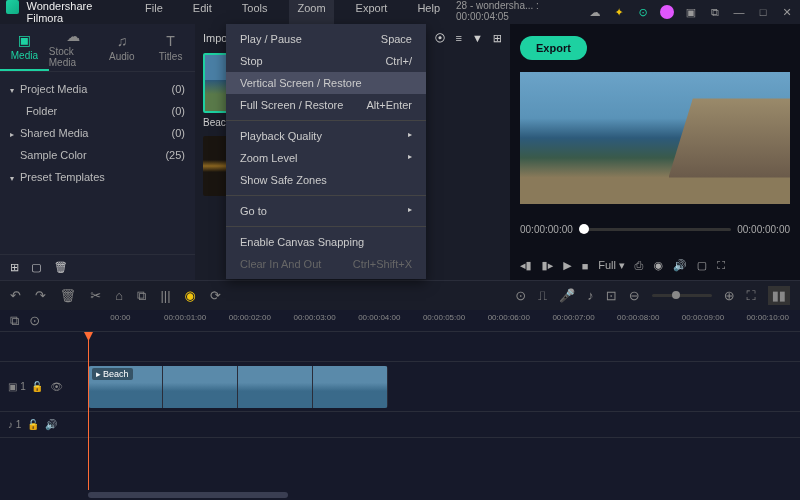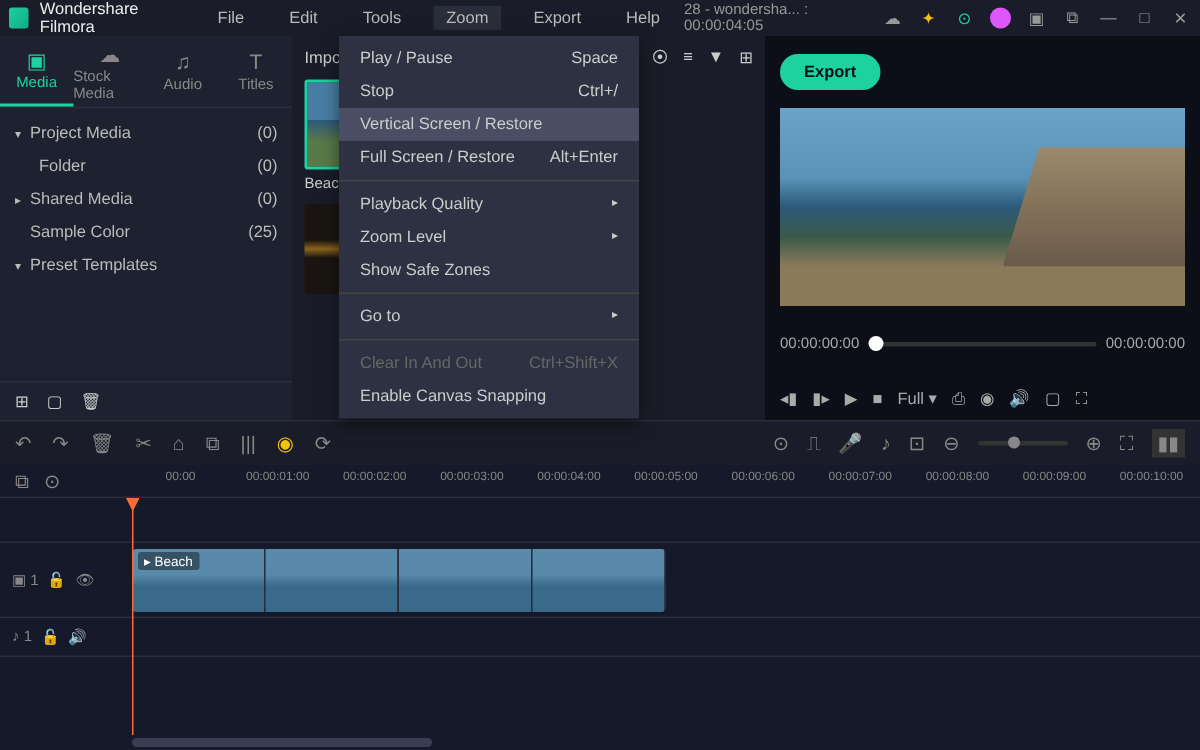--- a/index.html
+++ b/index.html
@@ -1,17 +1,17 @@
 <!DOCTYPE html>
 <html><head>
 <meta charset="utf-8">
 <style>
 *{margin:0;padding:0;box-sizing:border-box;font-family:Arial,sans-serif;user-select:none}
 body{background:#1a1d29;color:#ccc;font-size:11px;overflow:hidden;width:800px;height:500px}
-.titlebar{height:24px;background:#1a1d29;display:flex;align-items:center;padding:0 6px;gap:8px}
+.titlebar{height:24px;background:#1a1d29;display:flex;padding:0 6px;gap:8px}
 .logo{width:14px;height:14px;background:linear-gradient(135deg,#1dd1a1,#10ac84);border-radius:2px}
 .app-name{color:#eee;font-size:11px;font-weight:500}
 .menubar{display:flex;gap:14px;margin-left:8px}
 .menu-item{padding:2px 8px;color:#bbb;cursor:pointer;font-size:11px}
 .menu-item.open{background:#2a2d3a}
 .title-info{color:#999;font-size:10px}
 .title-right{margin-left:auto;display:flex;gap:10px;align-items:center}
 .ticon{width:14px;height:14px;display:flex;align-items:center;justify-content:center;color:#999;cursor:pointer}
 .dropdown{position:absolute;left:226px;top:24px;width:200px;background:#2d3142;box-shadow:0 4px 12px rgba(0,0,0,.5);z-index:100;padding:4px 0}
 .dd-item{padding:5px 14px;display:flex;justify-content:space-between;color:#ccc;font-size:11px;cursor:pointer;}
@@ -58,21 +58,21 @@
 .ruler{height:22px;display:flex;align-items:center;border-bottom:1px solid #2a2d3a;position:relative;padding-left:88px}
 .ruler-labels{display:flex;position:absolute;left:88px;right:0;top:3px;font-size:8px;color:#888}
 .ruler-lbl{flex:1;text-align:center}
 .ruler-edge{position:absolute;left:10px;display:flex;gap:10px;color:#888;font-size:13px}
 .playhead{position:absolute;left:88px;top:0;bottom:0;width:1px;background:#ff6b35;z-index:5}
 .playhead::before{content:"";position:absolute;top:0;left:-4px;width:9px;height:9px;background:#ff6b35;clip-path:polygon(0 0,100% 0,50% 100%)}
 .tracks{flex:1;position:relative}
 .track{height:50px;display:flex;align-items:center;border-bottom:1px solid #2a2d3a}
 .track-head{width:88px;padding:0 8px;display:flex;gap:6px;align-items:center;color:#888;font-size:10px}
 .track-body{flex:1;position:relative;height:100%}
-.clip{position:absolute;left:0;top:4px;height:42px;width:356px;border-radius:3px;overflow:hidden;display:flex}
+.clip{position:absolute;left:0;top:4px;height:42px;width:300px;border-radius:3px;overflow:hidden;display:flex}
 .clip-seg{flex:1;background:linear-gradient(180deg,#5a8aaa 40%,#3a6a8a 60%);border-right:1px solid #2a2d3a}
 .clip-label{position:absolute;top:2px;left:4px;font-size:9px;color:#fff;background:rgba(0,0,0,.4);padding:1px 4px;border-radius:2px}
 .audio-track{height:26px;display:flex;align-items:center;border-bottom:1px solid #2a2d3a}
 .scroll-bar{height:10px;background:#16192a;position:relative}
 .scroll-thumb{position:absolute;left:88px;width:200px;height:6px;top:2px;background:#3a3e52;border-radius:3px}
 </style>
 </head>
 <body>
 
 <div class="titlebar">
@@ -127,26 +127,26 @@
     </div>
   <div class="dd-item">
       <span>Show Safe Zones</span>
     </div>
   <div class="dd-sep"></div>
   <div class="dd-item">
       <span>Go to</span>
       <span class="dd-arrow">▸</span>
     </div>
   <div class="dd-sep"></div>
+  <div class="dd-item">
+      <span>Enable Canvas Snapping</span>
+    </div>
   <div class="dd-item disabled">
       <span>Clear In And Out</span>
       <span>Ctrl+Shift+X</span>
-    </div>
-  <div class="dd-item">
-      <span>Enable Canvas Snapping</span>
     </div>
 </div>
 
 <div class="main">
   <div class="left">
     <div class="tabs">
       <div class="tab active">
           <span class="tab-icon">▣</span>
           <span>Media</span>
         </div>

